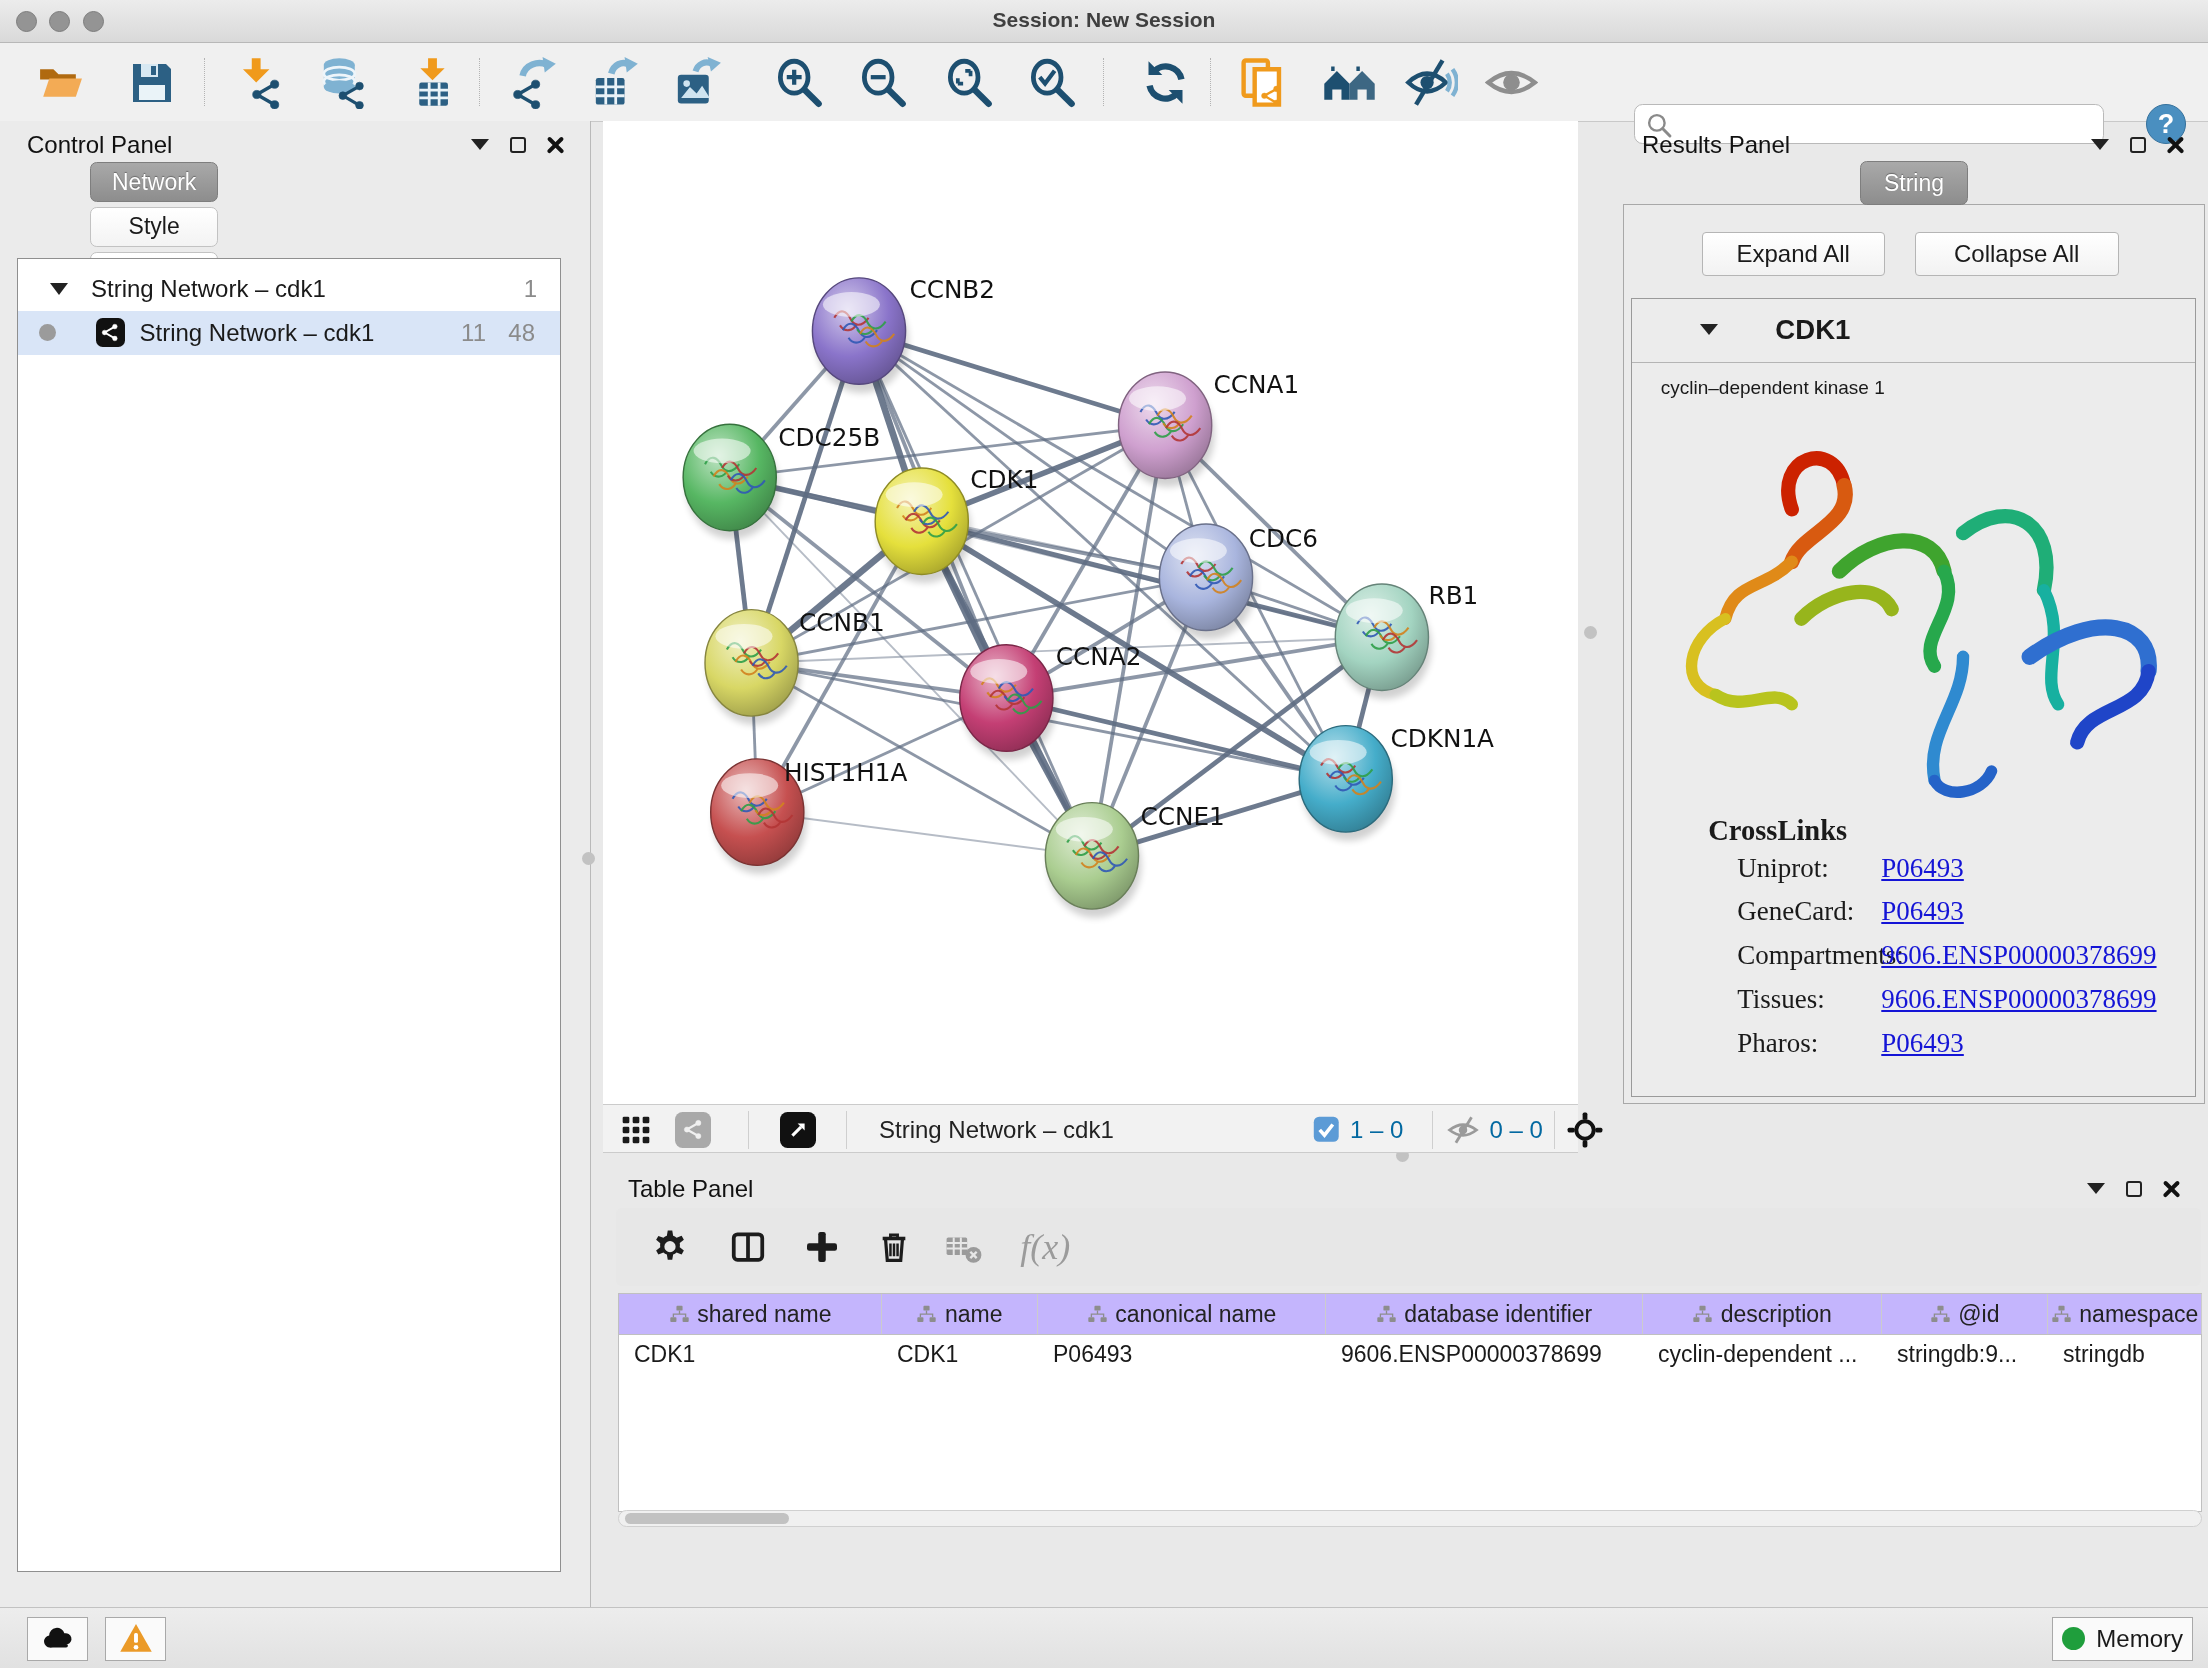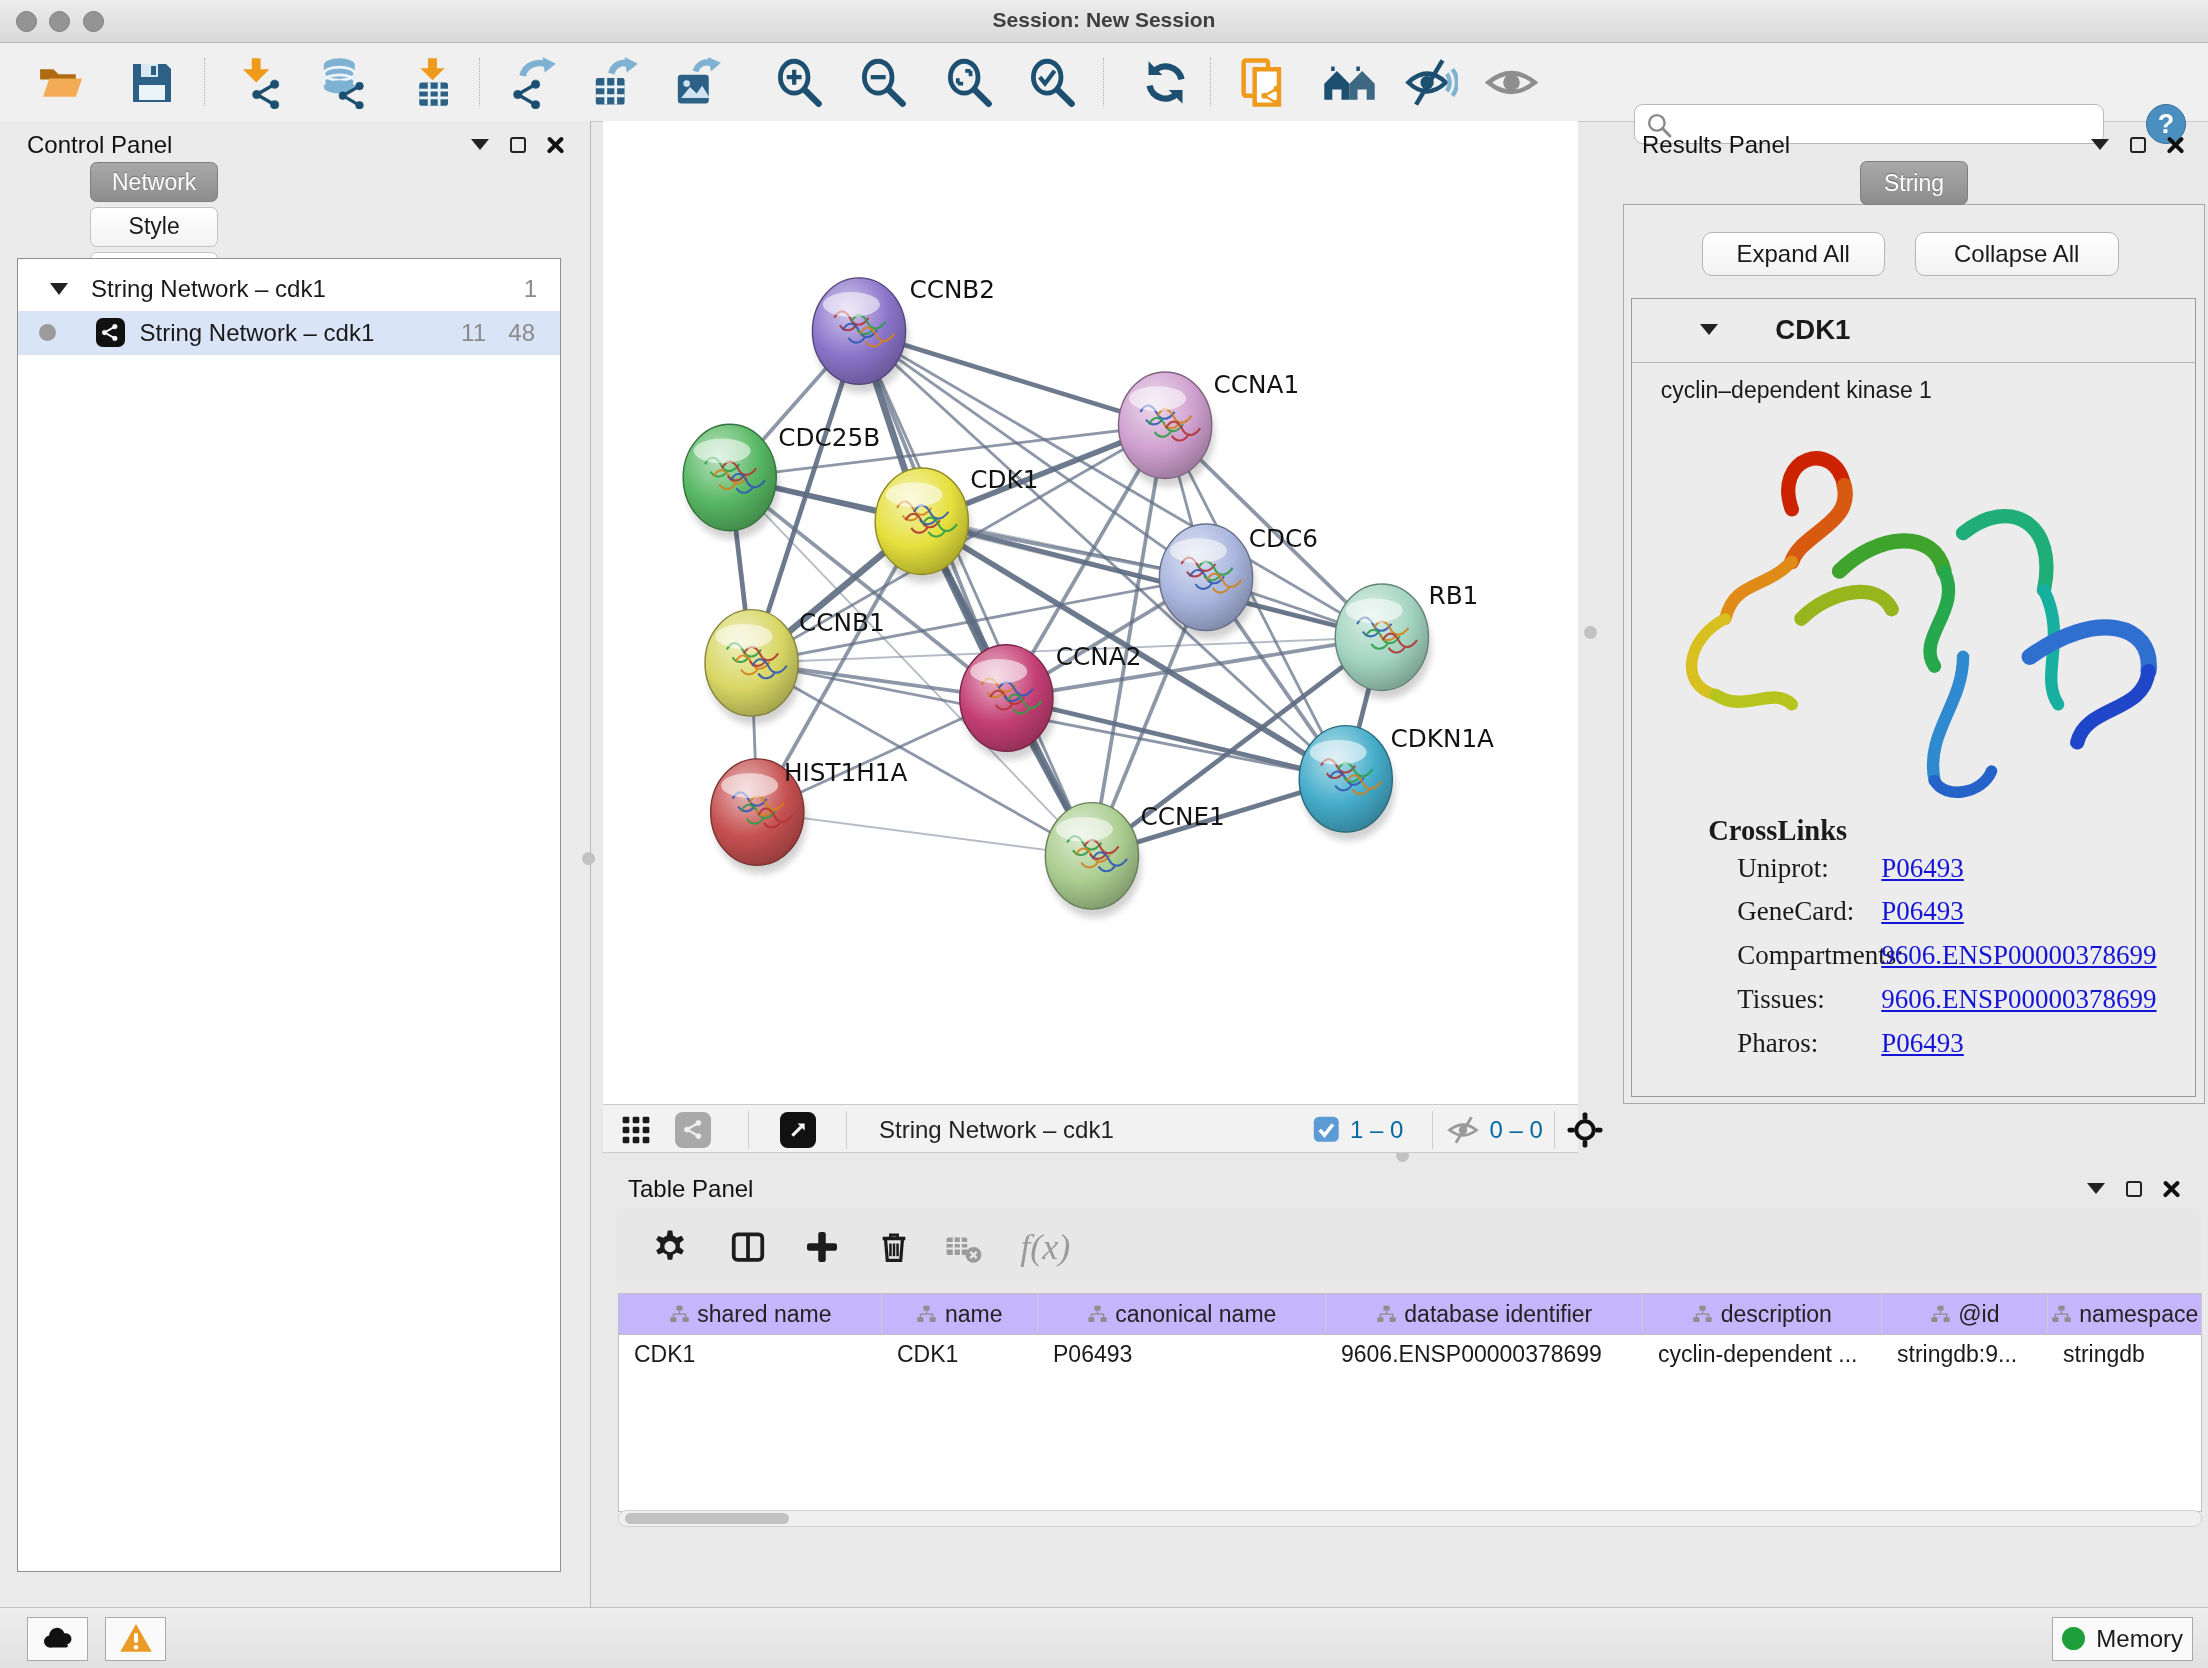--- a/index.html
+++ b/index.html
@@ -64,28 +64,28 @@
   .nb-sep{position:absolute;top:5.7px;height:38px;border-left:1px solid #cfcfcf;}
   .nb-title{font-size:24px;color:#222;}
   .nb-count{font-size:24px;color:#0369a1;margin-left:9.5px;}
   .grip{position:absolute;width:13.3px;height:13.3px;border-radius:50%;background:#c2c2c2;}
   
   .results-panel{position:absolute;left:1617px;top:121px;width:592px;height:1487px;}
   .rp-outer{position:absolute;left:5.7px;top:83px;width:582px;height:900px;
     border:1.9px solid #a8a8a8;background:#ebebeb;box-sizing:border-box;}
   .rp-stringtab{position:absolute;left:243px;top:40px;width:108px;height:44px;z-index:3;}
   .rp-btn{position:absolute;top:27px;height:44px;background:linear-gradient(#ffffff,#f2f2f2);
-    border:1px solid #b5b5b5;border-radius:10px;font-size:24px;display:flex;align-items:center;
+    border:1px solid #b5b5b5;border-radius:4px;font-size:24px;display:flex;align-items:center;
     justify-content:center;box-sizing:border-box;}
   .rp-inner{position:absolute;left:7.6px;top:93px;width:565px;height:799px;border:1.9px solid #9a9a9a;
     background:#ececec;box-sizing:border-box;}
   .rp-gene-hd{position:absolute;left:0;top:0;width:100%;height:63px;border-bottom:1px solid #b4b4b4;}
   .rp-gene{position:absolute;left:143px;top:15px;font-size:27.6px;font-weight:bold;}
   .rp-caret{position:absolute;left:68px;top:25px;}
-  .rp-desc{position:absolute;left:28.5px;top:78px;font-size:23px;}
+  .rp-desc{position:absolute;left:28.5px;top:78px;font-size:19px;}
   .xl{font-family:"Liberation Serif",serif;}
   .xl-title{position:absolute;left:76px;font-size:28.5px;font-weight:bold;}
   .xl-label{position:absolute;left:105px;font-size:27px;}
   .xl-val{position:absolute;left:249px;font-size:27px;color:#1414d6;text-decoration:underline;}
   
   .table-panel{position:absolute;left:603px;top:1165px;width:1605px;height:442px;}
   .tp-toolstrip{position:absolute;left:13.3px;top:43px;width:1585px;height:78px;background:#e7e7e7;
     border-radius:5.7px;}
   .tp-tool{position:absolute;top:12.4px;width:53px;height:53px;display:flex;align-items:center;justify-content:center;}
   .grid-table{position:absolute;left:15px;top:128px;width:1584px;height:219px;background:#fff;

